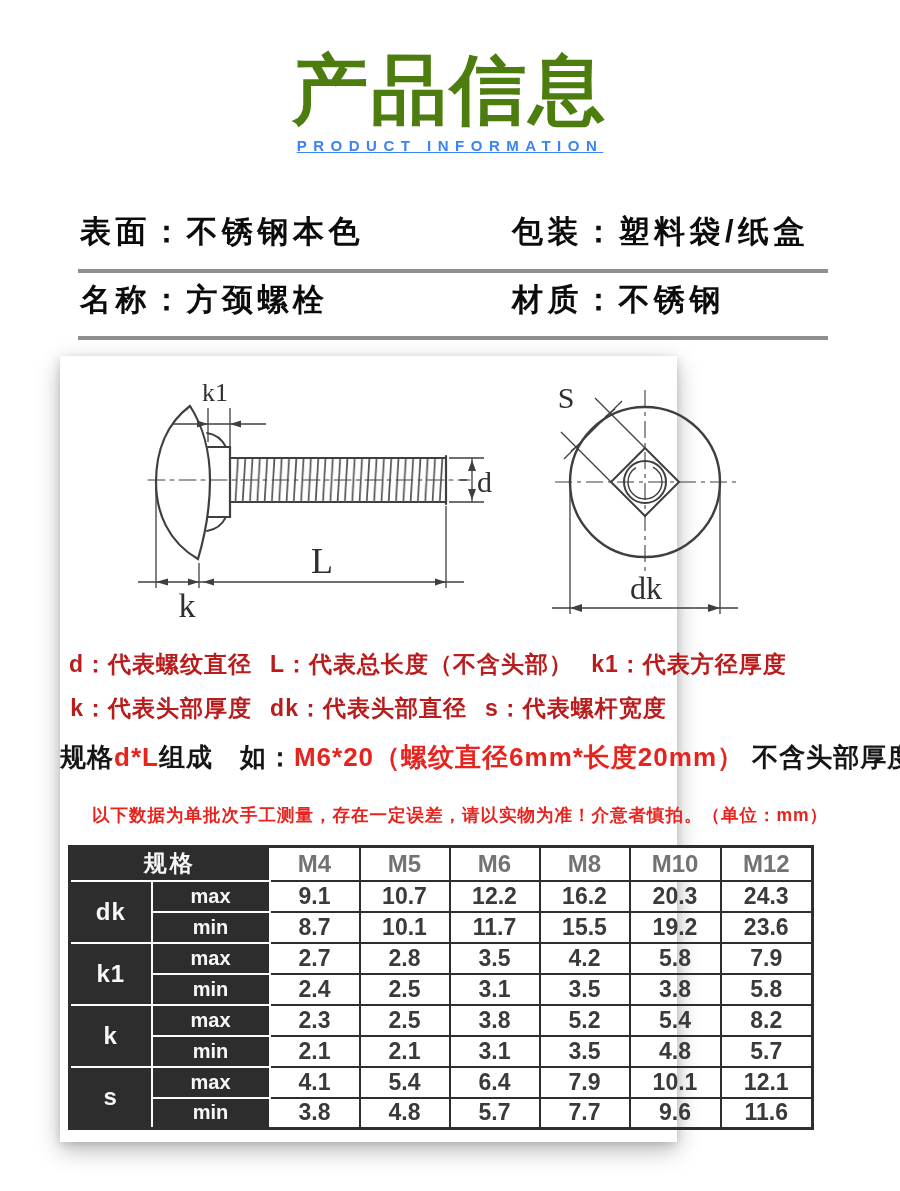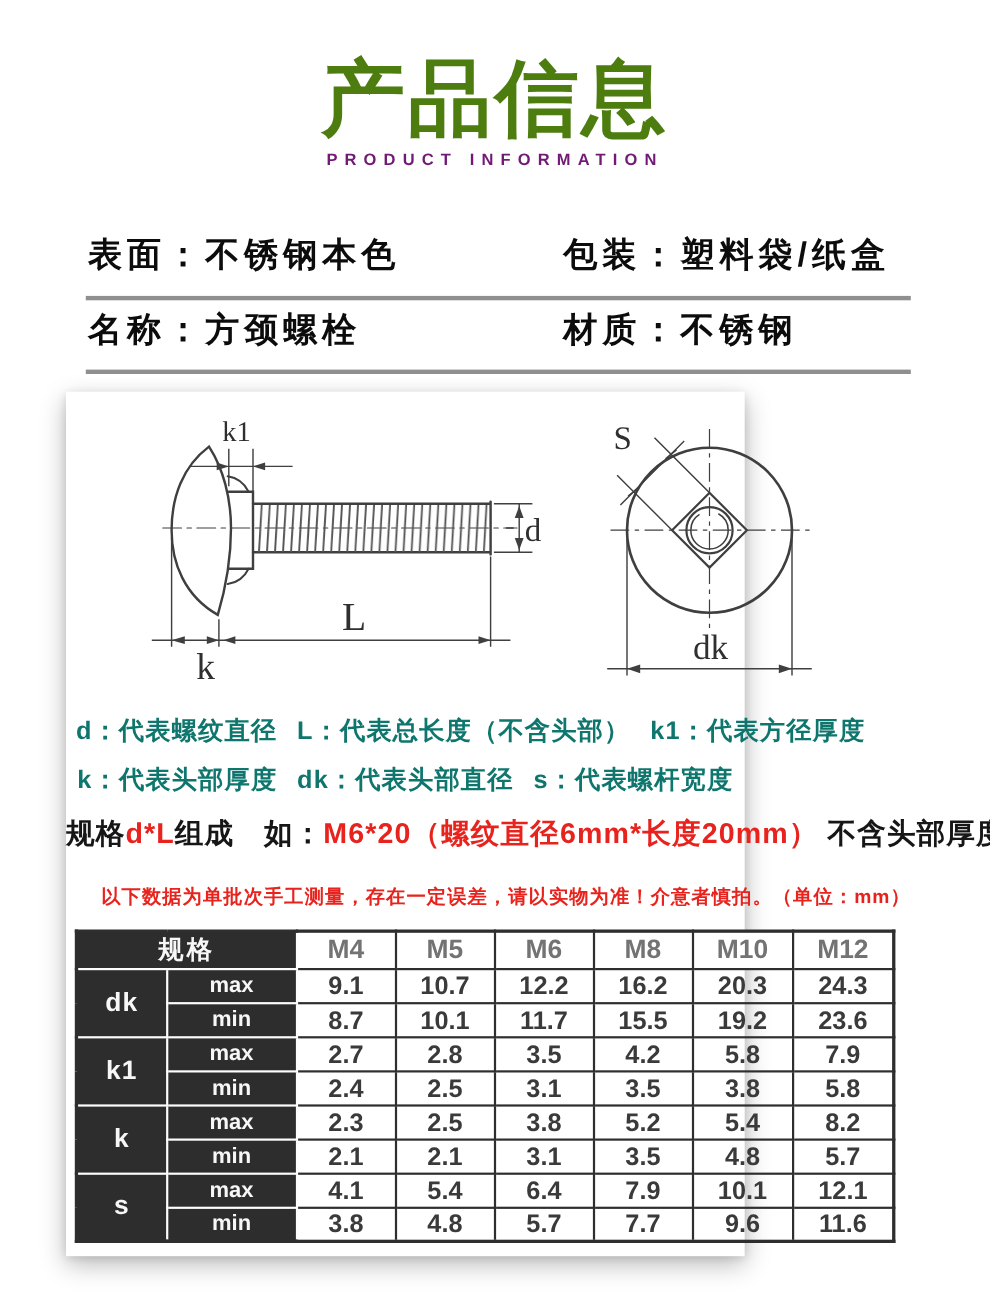--- a/index.html
+++ b/index.html
@@ -7,38 +7,38 @@
     width:900px;height:1191px;position:relative;background:#ffffff;
     font-family:"Liberation Sans",sans-serif;overflow:hidden;
   }
   
   .title{
     position:absolute;top:46px;left:0;right:0;text-align:center;
     font-size:76px;font-weight:900;letter-spacing:3px;color:#4d7c0f;line-height:1.16;
   }
   .subtitle{
     position:absolute;top:137px;left:0;right:0;text-align:center;
-    font-size:15px;font-weight:700;letter-spacing:6.5px;color:#701a75;
+    font-size:15px;font-weight:700;letter-spacing:6.5px;color:#3b82f6;text-decoration:underline;
   }
   
   .fields{position:absolute;left:78px;top:185px;width:750px;}
   .field-row{display:flex;border-bottom:4px solid #8f8f8f;padding:6px 0 15px 2px;}
   .field-row.second{padding-top:26px;padding-bottom:16px;}
   .field{font-size:31px;font-weight:600;letter-spacing:4.5px;color:#0c0c0c;white-space:nowrap;}
   .field-left{width:432px;}
   
   .card{
     position:absolute;left:60px;top:356px;width:617px;height:786px;background:#fff;
     box-shadow:0 8px 22px rgba(0,0,0,.28),0 2px 8px rgba(0,0,0,.12);
   }
   svg.diagram{position:absolute;top:0;left:0;display:block;}
   .dimtext{font-family:"Liberation Serif",serif;fill:#2f2f2f;}
   
   .legend{position:absolute;top:288px;left:0;right:0;text-align:center;
-    color:#0f766e;font-weight:700;font-size:23px;letter-spacing:1px;}
+    color:#b91c1c;font-weight:700;font-size:23px;letter-spacing:1px;}
   .legend-line{height:44px;line-height:40px;white-space:nowrap;}
   .legend-line span{margin:0 9px;}
   
   .spec{position:absolute;top:384px;left:0;right:0;text-align:center;
     font-size:26px;font-weight:800;color:#161616;letter-spacing:1px;white-space:nowrap;}
   .spec .red{color:#e8231d;margin-top:43px;}
   
   .disc{position:absolute;top:447px;left:0;right:0;text-align:center;
     font-size:17.5px;font-weight:700;color:#e8231d;letter-spacing:1px;white-space:nowrap;margin-left:32px;}
   

